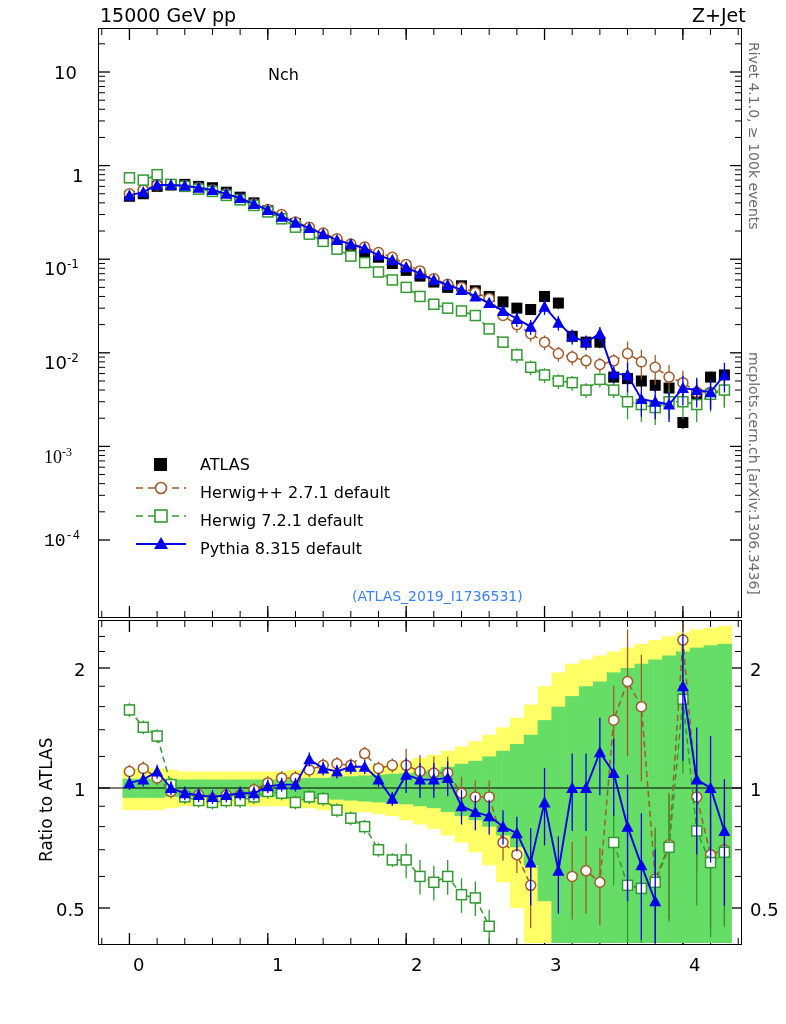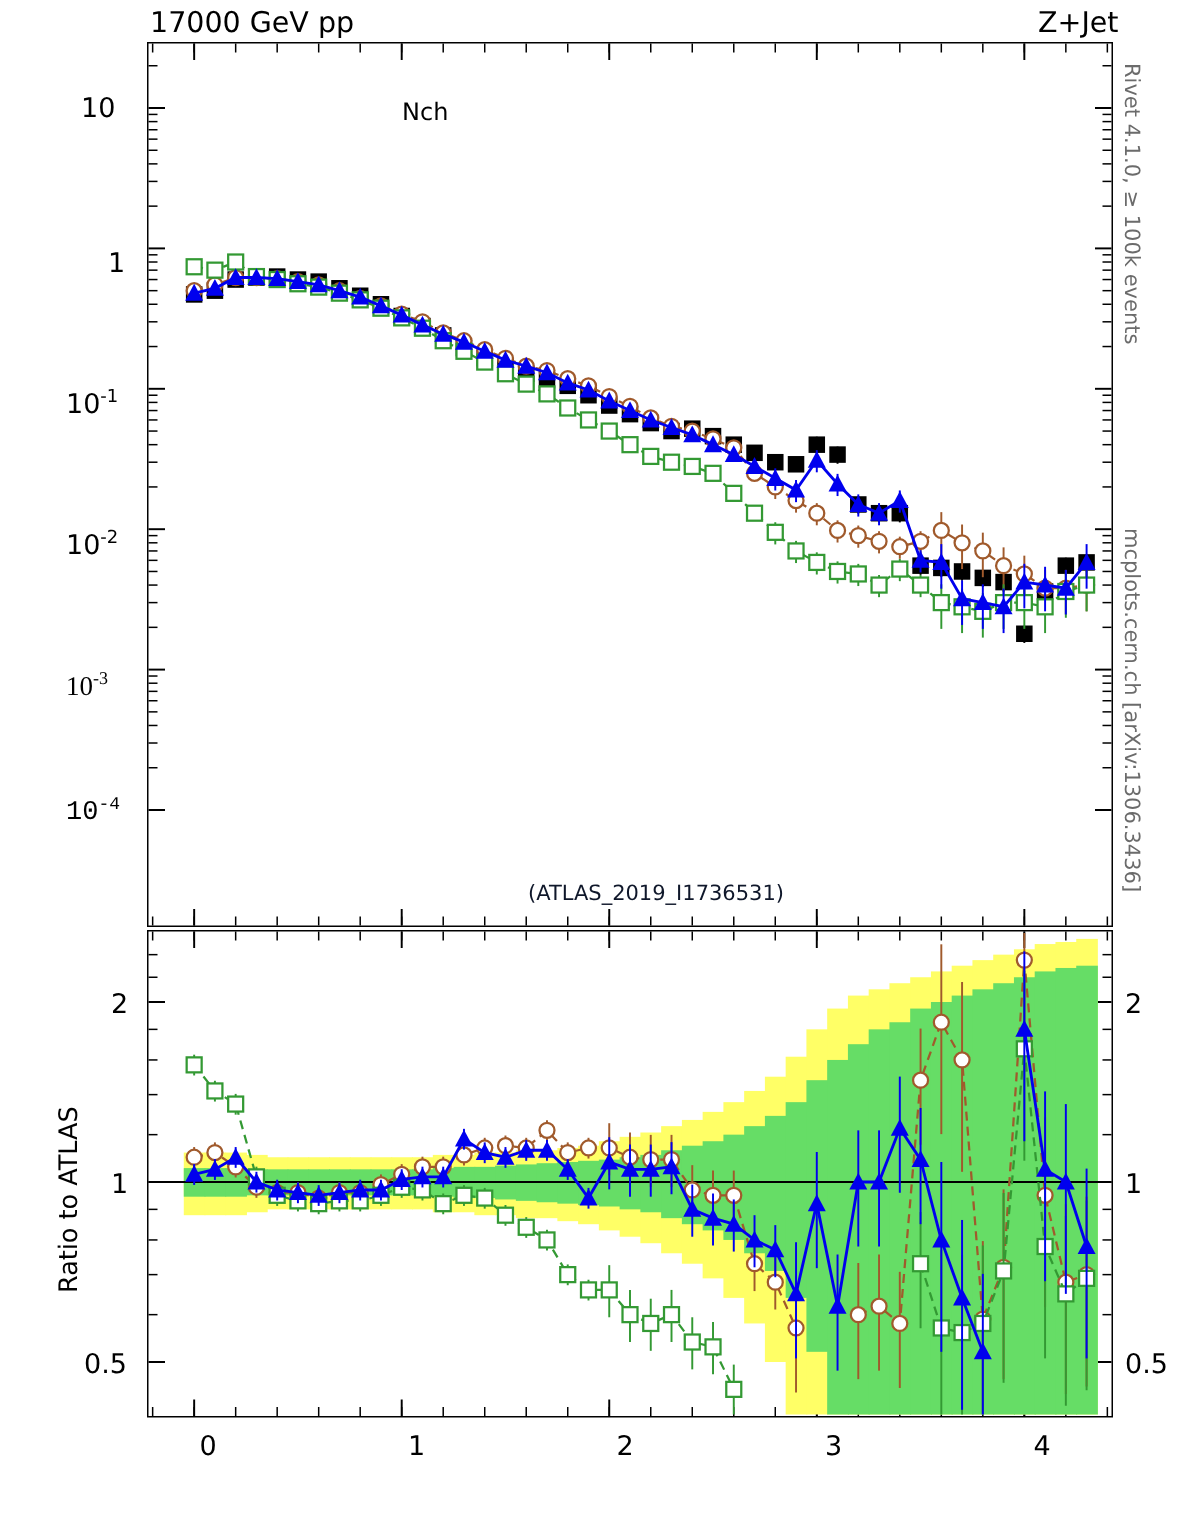--- a/index.html
+++ b/index.html
@@ -17,21 +17,21 @@
   .hdr{font-size:19px;}
   .legend-txt{position:absolute;font-size:16px;}
 
   svg{overflow:visible;}
 </style>
 </head>
 <body>
 
 <div id="root">
 
-  <div class="abs lbl hdr txt" style="left:100px;top:4px;">17000 GeV pp</div>
+  <div class="abs lbl hdr txt" style="left:100px;top:4px;">15000 GeV pp</div>
   <div class="abs lbl hdr txt" style="left:692px;top:4px;">Z+Jet</div>
 
   <div id="mainFrame" class="abs"></div>
 
   <div class="abs txt" style="left:268px;top:65px;font-size:16px;">Nch</div>
 
   <div class="abs txt" style="left:54px;top:62px;font-size:18px;"><span>10</span></div>
   <div class="abs txt" style="left:72px;top:165px;font-size:18px;"><span>1</span></div>
   <div class="abs txt" style="left:44px;top:257px;font-size:18px;">
      <span>10</span><sup style="font-size:12px;">-1</sup>
@@ -39,21 +39,21 @@
   <div class="abs txt" style="left:44px;top:351px;font-size:18px;text-align:center;">
      <span>10</span><sup style="font-size:12px;">-2</sup>
   </div>
   <div class="abs txt" style="left:44px;top:445px;font-size:18px;font-family:Liberation Serif, serif;">
      <span>10</span><sup style="font-size:12px;">-3</sup>
   </div>
   <div class="abs txt" style="left:44px;top:529px;font-size:18px;font-family:Liberation Mono, monospace;">
      <span>10</span><sup style="font-size:12px;">-4</sup>
   </div>
 
-  <div class="abs txt" style="left:352px;top:588px;font-size:14px;color:#0f172a;">(ATLAS_2019_I1736531)</div>
+  <div class="abs txt" style="left:352px;top:588px;font-size:14px;color:#3b82f6;">(ATLAS_2019_I1736531)</div>
 
   <div class="abs" style="left:762px;top:42px;">
     <div class="vert txt" style="transform:rotate(90deg);font-size:14px;color:#6b6b6b;">Rivet 4.1.0,  ≥ 100k events</div>
   </div>
   <div class="abs" style="left:762px;top:352px;">
     <div class="vert txt" style="transform:rotate(90deg);font-size:14px;color:#6b6b6b;">mcplots.cern.ch [arXiv:1306.3436]</div>
   </div>
 
   <div id="ratioFrame" class="abs"></div>
 
@@ -67,20 +67,39 @@
   <div class="abs" style="left:36px;top:862px;">
     <div class="vert txt" style="transform:rotate(-90deg);font-size:17px;">Ratio to ATLAS</div>
   </div>
 
   <div class="abs txt" style="left:133px;top:954px;font-size:18px;">0</div>
   <div class="abs txt" style="left:272px;top:954px;font-size:18px;">1</div>
   <div class="abs txt" style="left:411px;top:954px;font-size:18px;">2</div>
   <div class="abs txt" style="left:550px;top:954px;font-size:18px;">3</div>
   <div class="abs txt" style="left:689px;top:954px;font-size:18px;">4</div>
 
+  <div class="abs" style="left:128px;top:448px;width:300px;height:120px;">
+    <svg width="300" height="124">
+
+      <rect x="26" y="10" width="13" height="13" fill="#000"></rect>
+
+      <line x1="8" y1="40" x2="58" y2="40" stroke="#a05a2c" stroke-width="1.6" stroke-dasharray="7,5"></line>
+      <circle cx="33" cy="40" r="5.5" fill="#fff" stroke="#a05a2c" stroke-width="1.6"></circle>
+
+      <line x1="8" y1="68" x2="58" y2="68" stroke="#339933" stroke-width="1.6" stroke-dasharray="7,5"></line>
+      <rect x="27" y="62" width="12" height="12" fill="#fff" stroke="#339933" stroke-width="1.6"></rect>
+
+      <line x1="8" y1="96" x2="58" y2="96" stroke="#0000ee" stroke-width="1.8"></line>
+      <polygon points="33,89 40,101 26,101" fill="#0000ee"></polygon>
+    </svg>
+    <div class="legend-txt" style="left:72px;top:7px;">ATLAS</div>
+    <div class="legend-txt" style="left:72px;top:35px;">Herwig++ 2.7.1 default</div>
+    <div class="legend-txt" style="left:72px;top:63px;">Herwig 7.2.1 default</div>
+    <div class="legend-txt" style="left:72px;top:91px;">Pythia 8.315 default</div>
+  </div>
 
   <svg class="abs" id="dataLayer" width="786" height="1024" style="left:0;top:0;pointer-events:none;">
       <line x1="99" y1="72" x2="110" y2="72" stroke="#000" stroke-width="1.3"></line>
       <line x1="741" y1="72" x2="730" y2="72" stroke="#000" stroke-width="1.3"></line>
       <line x1="99" y1="165.6" x2="110" y2="165.6" stroke="#000" stroke-width="1.3"></line>
       <line x1="741" y1="165.6" x2="730" y2="165.6" stroke="#000" stroke-width="1.3"></line>
       <line x1="99" y1="259.2" x2="110" y2="259.2" stroke="#000" stroke-width="1.3"></line>
       <line x1="741" y1="259.2" x2="730" y2="259.2" stroke="#000" stroke-width="1.3"></line>
       <line x1="99" y1="352.79999999999995" x2="110" y2="352.79999999999995" stroke="#000" stroke-width="1.3"></line>
       <line x1="741" y1="352.79999999999995" x2="730" y2="352.79999999999995" stroke="#000" stroke-width="1.3"></line>

